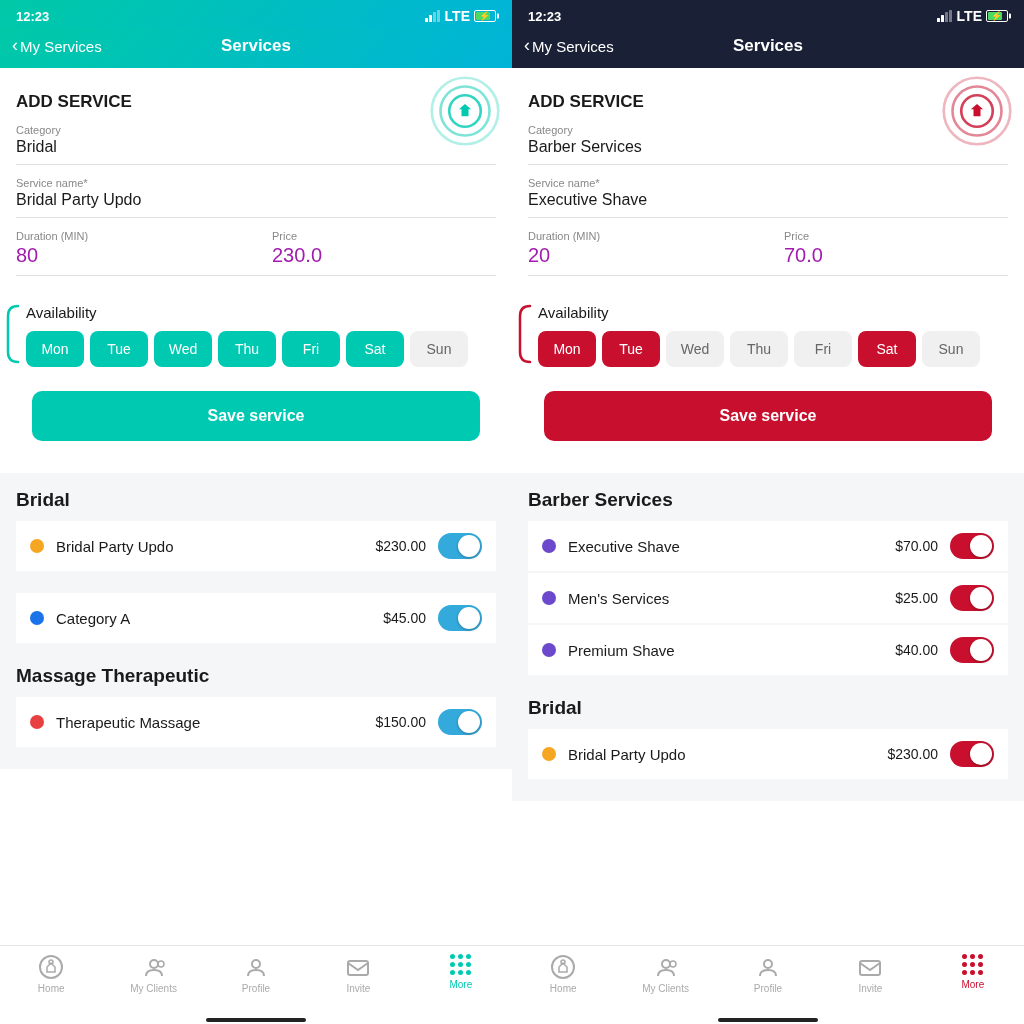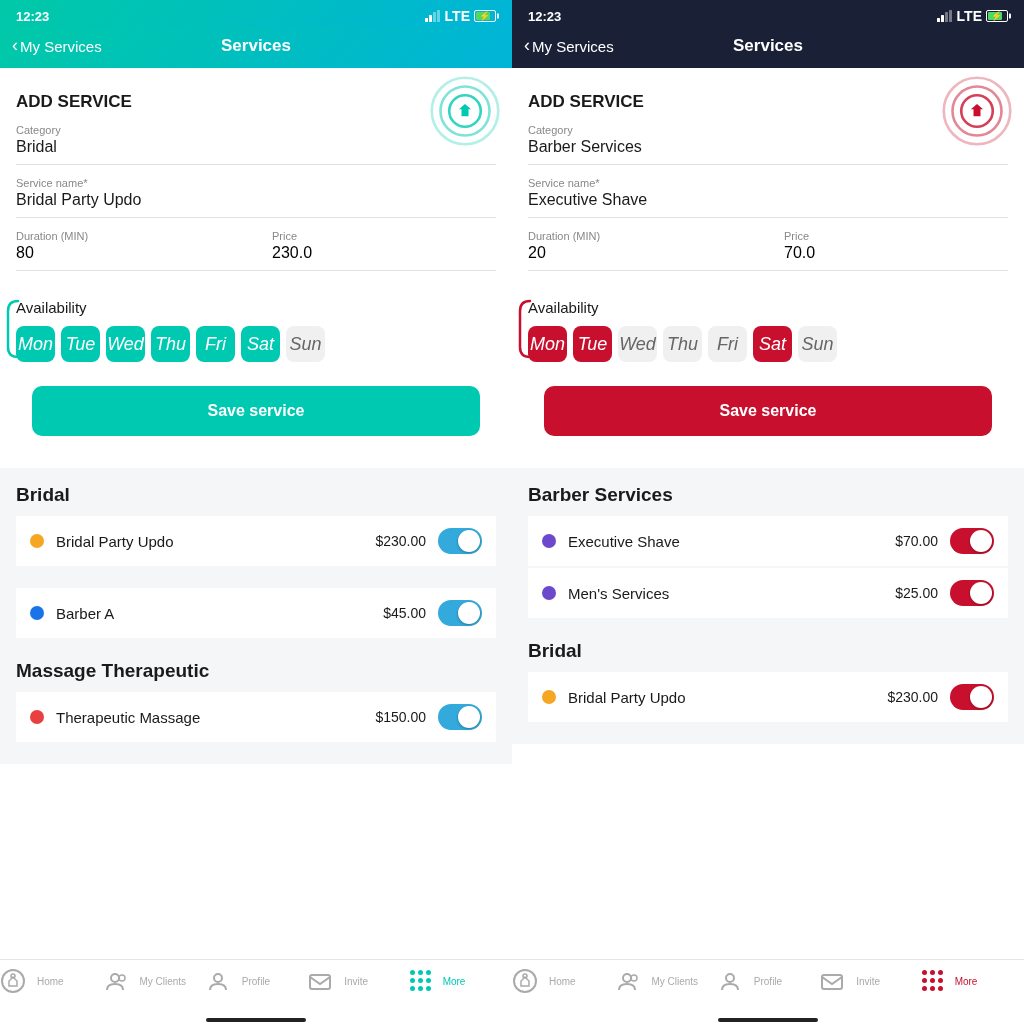--- a/index.html
+++ b/index.html
@@ -165,53 +165,52 @@
     }
     .field-row {
       display: flex;
       gap: 32px;
       margin-bottom: 12px;
       border-bottom: 1px solid #e0e0e0;
       padding-bottom: 8px;
     }
     .field-col { flex: 1; }
     .field-col .field-label { font-size: 11px; color: #888; }
-    .field-col .field-value { font-size: 16px; color: #000000; }
+    .field-col .field-value { font-size: 20px; color: #a21caf; }
 
     
     .availability-section {
-      padding: 8px 4px 12px;
+      padding: 8px 14px 12px;
       background: white;
       position: relative;
     }
     .avail-label {
       font-size: 15px;
       font-weight: 400;
       color: #1a1a1a;
       margin-bottom: 10px;
       margin-left: 12px;
     }
     .days-row {
       display: flex;
       gap: 6px;
       margin-left: 12px;
       flex-wrap: nowrap;
     }
     .day-btn {
-      width: 39px;
+      width: 58px;
       height: 36px;
       border-radius: 8px;
       border: none;
-      font-size: 18px;
+      font-size: 14px;
       font-weight: 500;
       cursor: pointer;
       display: flex;
       align-items: center;
       justify-content: center;
-      font-style: italic;
     }
     .day-btn.active-teal {
       background: #00c9b1;
       color: white;
     }
     .day-btn.active-red {
       background: #c8102e;
       color: white;
     }
     .day-btn.inactive {
@@ -301,22 +300,23 @@
     
     .bottom-nav {
       display: flex;
       background: white;
       border-top: 1px solid #e5e5e5;
       padding: 8px 0 20px;
     }
     .nav-item {
       flex: 1;
       display: flex;
-      align-items: center;
-      gap: 11px;
+      flex-direction: column;
+      align-items: center;
+      gap: 3px;
       cursor: pointer;
     }
     .nav-item-label {
       font-size: 10px;
       color: #aaa;
     }
     .nav-item.active .nav-item-label { color: #00c9b1; }
     .nav-item.active-red .nav-item-label { color: #c8102e; }
 
     
@@ -449,21 +449,21 @@
             <span class="service-price">$230.00</span>
             <div class="toggle on-teal">
               <div class="toggle-knob"></div>
             </div>
           </div>
         </div>
 
         <div class="category-section">
           <div class="service-item">
             <div class="service-dot" style="background:#1a73e8"></div>
-            <span class="service-name">Barber A</span>
+            <span class="service-name">Category A</span>
             <span class="service-price">$45.00</span>
             <div class="toggle on-teal">
               <div class="toggle-knob"></div>
             </div>
           </div>
         </div>
 
         <div class="category-section">
           <div class="category-title">Massage Therapeutic</div>
           <div class="service-item">
@@ -623,20 +623,28 @@
             </div>
           </div>
           <div class="service-item">
             <div class="service-dot" style="background:#6b48cc"></div>
             <span class="service-name">Men's Services</span>
             <span class="service-price">$25.00</span>
             <div class="toggle on-red">
               <div class="toggle-knob"></div>
             </div>
           </div>
+          <div class="service-item">
+            <div class="service-dot" style="background:#6b48cc"></div>
+            <span class="service-name">Premium Shave</span>
+            <span class="service-price">$40.00</span>
+            <div class="toggle on-red">
+              <div class="toggle-knob"></div>
+            </div>
+          </div>
         </div>
 
         <div class="category-section">
           <div class="category-title">Bridal</div>
           <div class="service-item">
             <div class="service-dot" style="background:#f5a623"></div>
             <span class="service-name">Bridal Party Updo</span>
             <span class="service-price">$230.00</span>
             <div class="toggle on-red">
               <div class="toggle-knob"></div>

